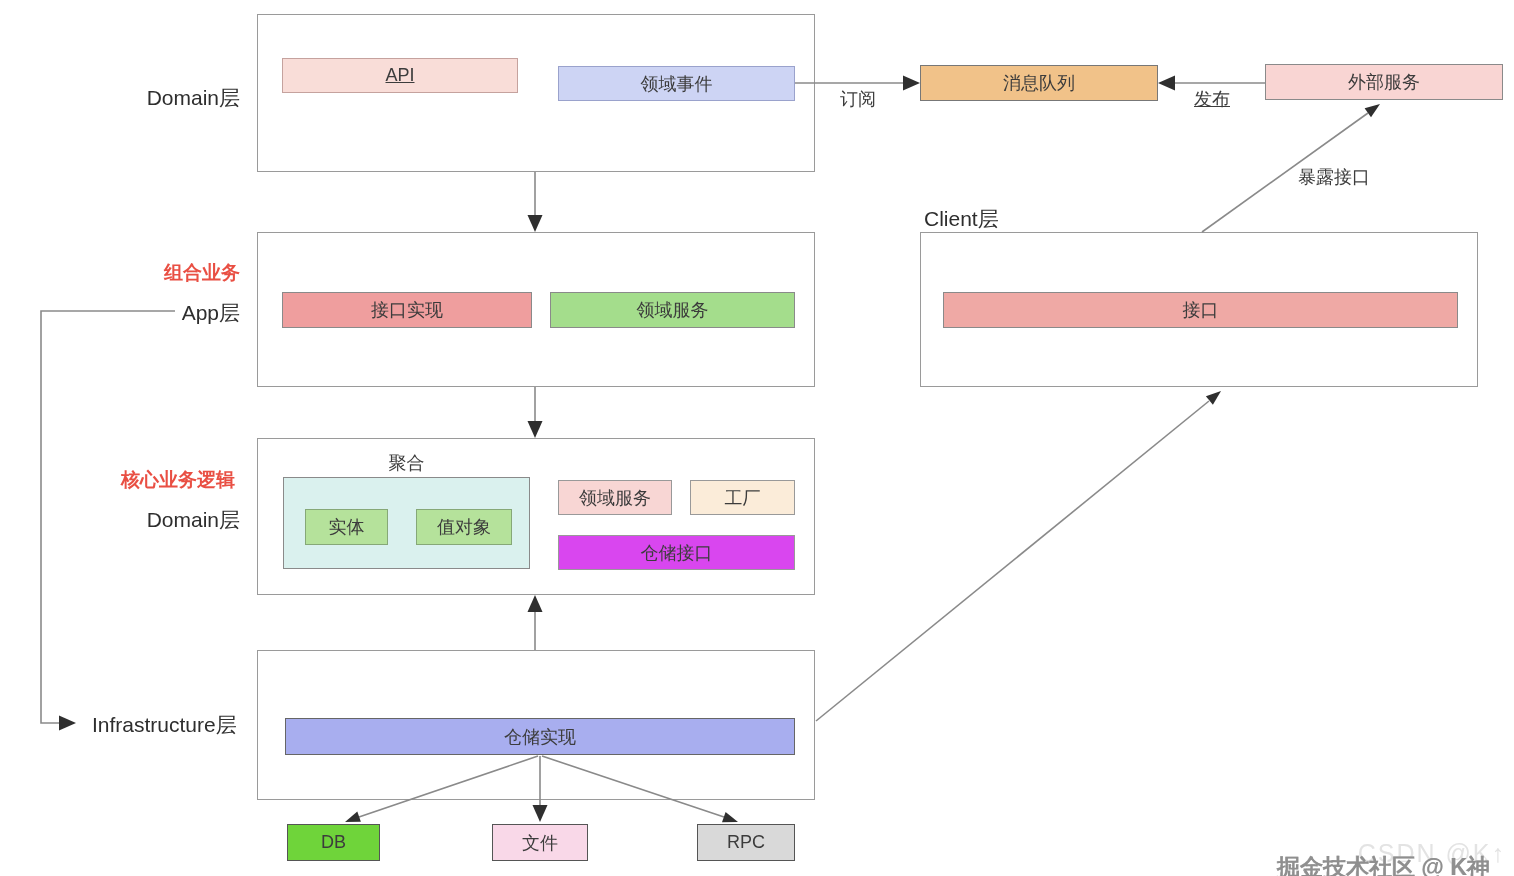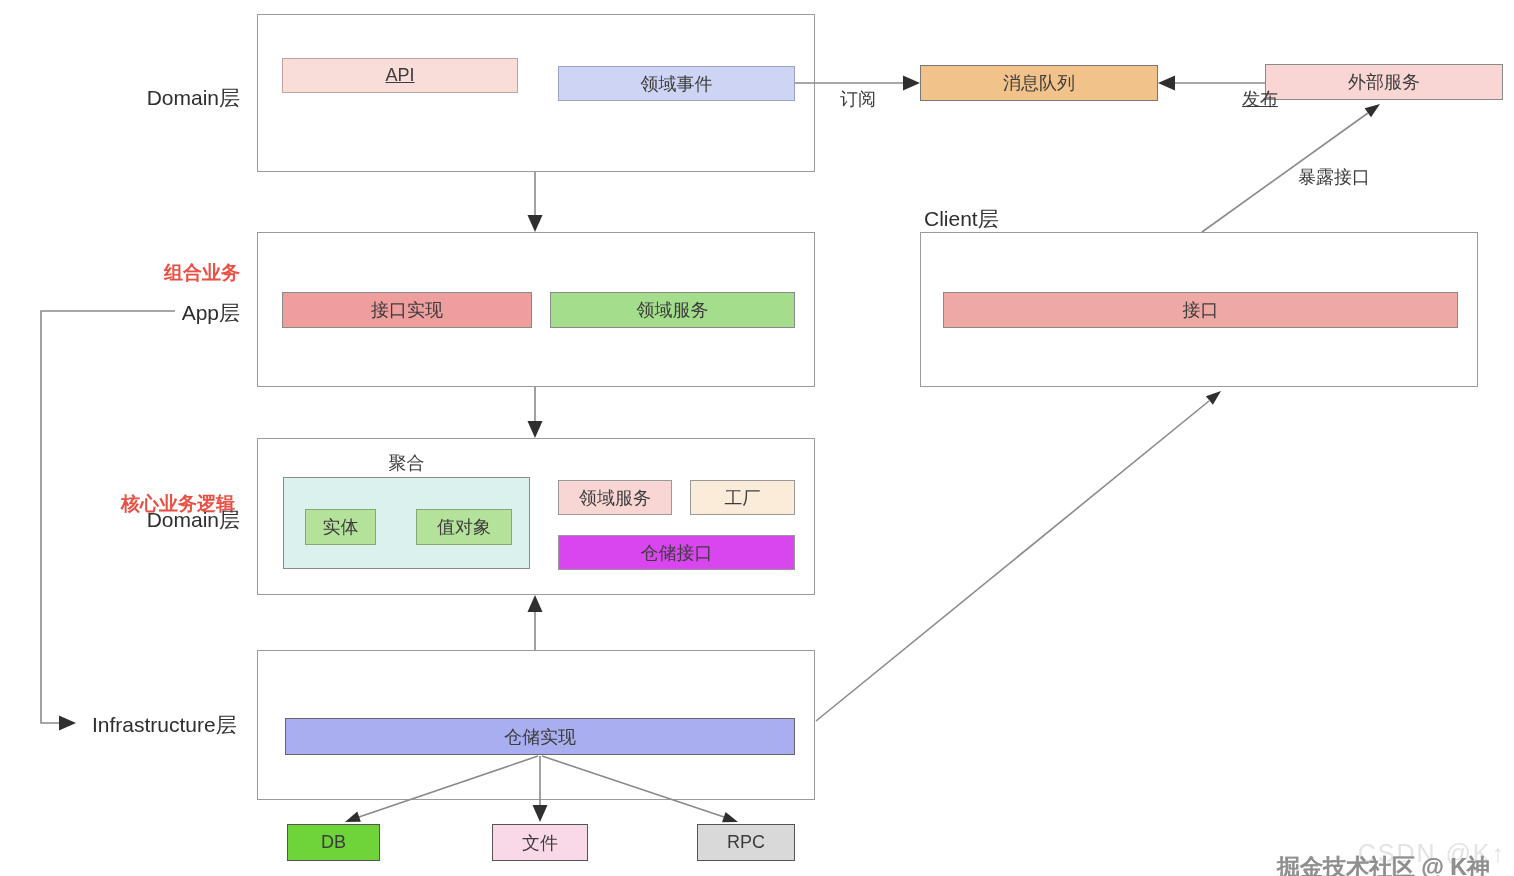--- a/index.html
+++ b/index.html
@@ -19,46 +19,46 @@
         box-sizing:border-box;font-size:18px;color:#3c3c3c;z-index:3;}
 
   #api{left:282px;top:58px;width:236px;height:35px;background:#f9ddd8;border:1px solid #c5a29e;text-decoration:underline;}
   #domain-event{left:558px;top:66px;width:237px;height:35px;background:#cdd4f4;border:1px solid #9aa2cc;}
   #message-queue{left:920px;top:65px;width:238px;height:36px;background:#f1c289;border:1px solid #777777;}
   #external-service{left:1265px;top:64px;width:238px;height:36px;background:#f9d5d3;border:1px solid #8a8a8a;}
   #interface-impl{left:282px;top:292px;width:250px;height:36px;background:#ef9e9e;border:1px solid #8a8a8a;}
   #app-service{left:550px;top:292px;width:245px;height:36px;background:#a4dd8c;border:1px solid #8a8a8a;}
   #client-interface{left:943px;top:292px;width:515px;height:36px;background:#efa9a5;border:1px solid #8a8a8a;}
   #aggregate-box{left:283px;top:477px;width:247px;height:92px;background:#daf1ee;border:1px solid #8a8a8a;position:absolute;box-sizing:border-box;z-index:2;}
-  #entity{left:305px;top:509px;width:71px;height:36px;background:#b5e29b;border:1px solid #86a877;}
+  #entity{left:305px;top:509px;width:83px;height:36px;background:#b5e29b;border:1px solid #86a877;}
   #value-object{left:416px;top:509px;width:96px;height:36px;background:#b5e29b;border:1px solid #86a877;}
   #domain-service{left:558px;top:480px;width:114px;height:35px;background:#f8d6d4;border:1px solid #999999;}
   #factory{left:690px;top:480px;width:105px;height:35px;background:#fbecd9;border:1px solid #999999;}
   #repo-interface{left:558px;top:535px;width:237px;height:35px;background:#d946ef;border:1px solid #999999;}
   #repo-impl{left:285px;top:718px;width:510px;height:37px;background:#a8aeef;border:1px solid #666666;}
   #db{left:287px;top:824px;width:93px;height:37px;background:#6fd43a;border:1px solid #555555;}
   #file{left:492px;top:824px;width:96px;height:37px;background:#f9d8e8;border:1px solid #555555;}
   #rpc{left:697px;top:824px;width:98px;height:37px;background:#d9d9d9;border:1px solid #555555;}
 
   
   .layer-label{position:absolute;font-size:21px;color:#2e2e2e;z-index:4;white-space:nowrap;}
   .red-label{position:absolute;font-size:19px;font-weight:bold;color:#e94f43;z-index:4;white-space:nowrap;}
   .right-anchor{text-align:right;left:0;width:240px;}
   #adapter-label{top:84px;}
   #composite-label{top:260px;}
   #app-label{top:299px;}
-  #core-label{top:467px;width:235px;margin-top:24px;}
+  #core-label{top:467px;width:235px;}
   #domain-label{top:506px;}
   #infra-label{left:92px;top:711px;}
   #client-label{left:924px;top:205px;}
   #aggregate-label{position:absolute;left:283px;top:451px;width:247px;text-align:center;font-size:18px;color:#3c3c3c;z-index:4;}
 
   .edge-label{position:absolute;font-size:18px;color:#3c3c3c;z-index:6;white-space:nowrap;}
   #subscribe-label{left:840px;top:87px;}
-  #publish-label{left:1242px;top:87px;text-decoration:underline;}
+  #publish-label{left:1194px;top:87px;text-decoration:underline;}
   #expose-label{left:1298px;top:165px;}
 
   
   #watermark-secondary{position:absolute;right:8px;top:839px;font-size:25px;color:#e3e3e3;z-index:7;letter-spacing:2px;}
   #watermark-primary{position:absolute;right:24px;top:826px;font-size:23px;font-weight:bold;color:#8f8f8f;
         text-shadow:1.5px 1.5px 0 #ffffff,-0.5px -0.5px 0 #b5b5b5;z-index:8;white-space:nowrap;margin-top:26px;}
 
   
   #connectors{position:absolute;left:0;top:0;width:1514px;height:876px;z-index:5;pointer-events:none;}
   #connectors line, #connectors polyline{stroke:#8a8a8a;stroke-width:1.6;fill:none;}

